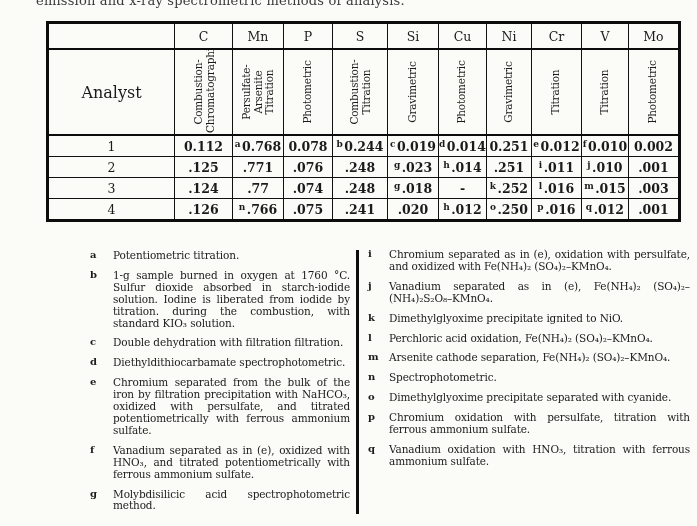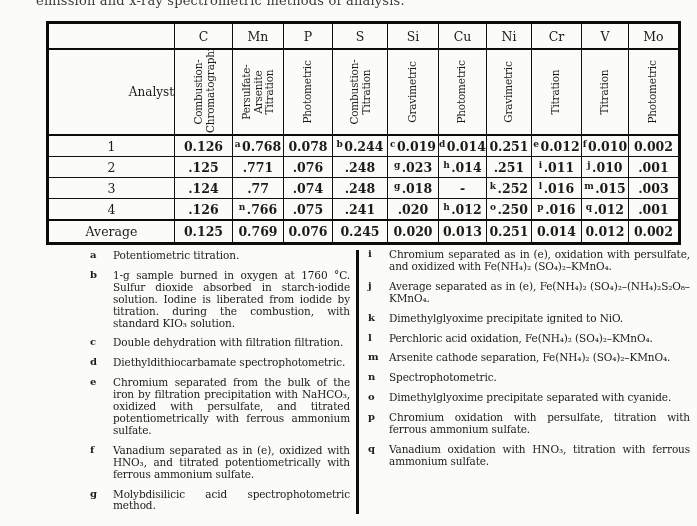--- a/index.html
+++ b/index.html
@@ -22,21 +22,21 @@
   }
   tr.sym-row th{height:24px;font-size:12.5px;text-align:center;}
   tr.method-row td{height:84px;border-bottom:2.4px solid #0c0c0c;border-top:2.2px solid #0c0c0c;}
   td.method-cell{position:relative;}
   .rot{
     position:absolute;top:50%;left:50%;
     transform:translate(-50%,-50%) rotate(-90deg);
     width:82px;text-align:center;font-size:10.5px;line-height:11.5px;
     white-space:pre-line;letter-spacing:-.2px;
   }
-  td.corner-analyst{font-size:12px;text-align:right;vertical-align:middle;}
+  td.corner-analyst{font-size:16px;text-align:center;vertical-align:middle;}
   tr.data-row td{height:20px;text-align:center;font-size:12.5px;font-weight:600;}
   tr.avg-row td{height:21px;border-top:2px solid #0c0c0c;}
   .supmark{font-size:9px;position:relative;top:-4px;margin-right:1.5px;font-weight:600;}
   .fn-col{position:absolute;display:flex;flex-direction:column;gap:8px;}
   .fn-left{left:90px;top:250px;width:260px;}
   .fn-right{left:368px;top:249px;width:322px;}
   .fn-item{display:flex;align-items:flex-start;}
   .fn-marker{flex:0 0 23px;font-size:10px;position:relative;top:-1px;font-weight:600;}
   .fn-right .fn-marker{flex:0 0 21px;}
   .fn-text{
@@ -113,21 +113,21 @@
             <div class="rot">Titration</div>
           </td>
           <td class="method-cell">
             <div class="rot">Photometric</div>
           </td>
         </tr>
     </thead>
     <tbody>
         <tr class="data-row">
           <td style="font-weight: normal;">1</td>
-          <td>0.126</td>
+          <td>0.112</td>
           <td><span class="supmark">a</span>0.768</td>
           <td>0.078</td>
           <td><span class="supmark">b</span>0.244</td>
           <td><span class="supmark">c</span>0.019</td>
           <td><span class="supmark">d</span>0.014</td>
           <td>0.251</td>
           <td><span class="supmark">e</span>0.012</td>
           <td><span class="supmark">f</span>0.010</td>
           <td>0.002</td>
         </tr>
@@ -163,33 +163,20 @@
           <td><span class="supmark">n</span>.766</td>
           <td>.075</td>
           <td>.241</td>
           <td>.020</td>
           <td><span class="supmark">h</span>.012</td>
           <td><span class="supmark">o</span>.250</td>
           <td><span class="supmark">p</span>.016</td>
           <td><span class="supmark">q</span>.012</td>
           <td>.001</td>
         </tr>
-        <tr class="data-row avg-row">
-          <td style="font-weight: normal;">Average</td>
-          <td>0.125</td>
-          <td>0.769</td>
-          <td>0.076</td>
-          <td>0.245</td>
-          <td>0.020</td>
-          <td>0.013</td>
-          <td>0.251</td>
-          <td>0.014</td>
-          <td>0.012</td>
-          <td>0.002</td>
-        </tr>
       </tbody>
   </table>
 </div>
 
 <div class="fn-divider"></div>
 
 <div class="fn-col fn-left">
     <div class="fn-item">
       <div class="fn-marker">a</div>
       <div class="fn-text">Potentiometric titration.</div>
@@ -219,21 +206,21 @@
       <div class="fn-text">Molybdisilicic acid spectrophotometric method.</div>
     </div>
   </div>
 <div class="fn-col fn-right">
     <div class="fn-item">
       <div class="fn-marker">i</div>
       <div class="fn-text">Chromium separated as in (e), oxidation with persulfate, and oxidized with Fe(NH₄)₂ (SO₄)₂–KMnO₄.</div>
     </div>
     <div class="fn-item">
       <div class="fn-marker">j</div>
-      <div class="fn-text">Average separated as in (e), Fe(NH₄)₂ (SO₄)₂–(NH₄)₂S₂O₈–KMnO₄.</div>
+      <div class="fn-text">Vanadium separated as in (e), Fe(NH₄)₂ (SO₄)₂–(NH₄)₂S₂O₈–KMnO₄.</div>
     </div>
     <div class="fn-item">
       <div class="fn-marker">k</div>
       <div class="fn-text">Dimethylglyoxime precipitate ignited to NiO.</div>
     </div>
     <div class="fn-item">
       <div class="fn-marker">l</div>
       <div class="fn-text">Perchloric acid oxidation, Fe(NH₄)₂ (SO₄)₂–KMnO₄.</div>
     </div>
     <div class="fn-item">

